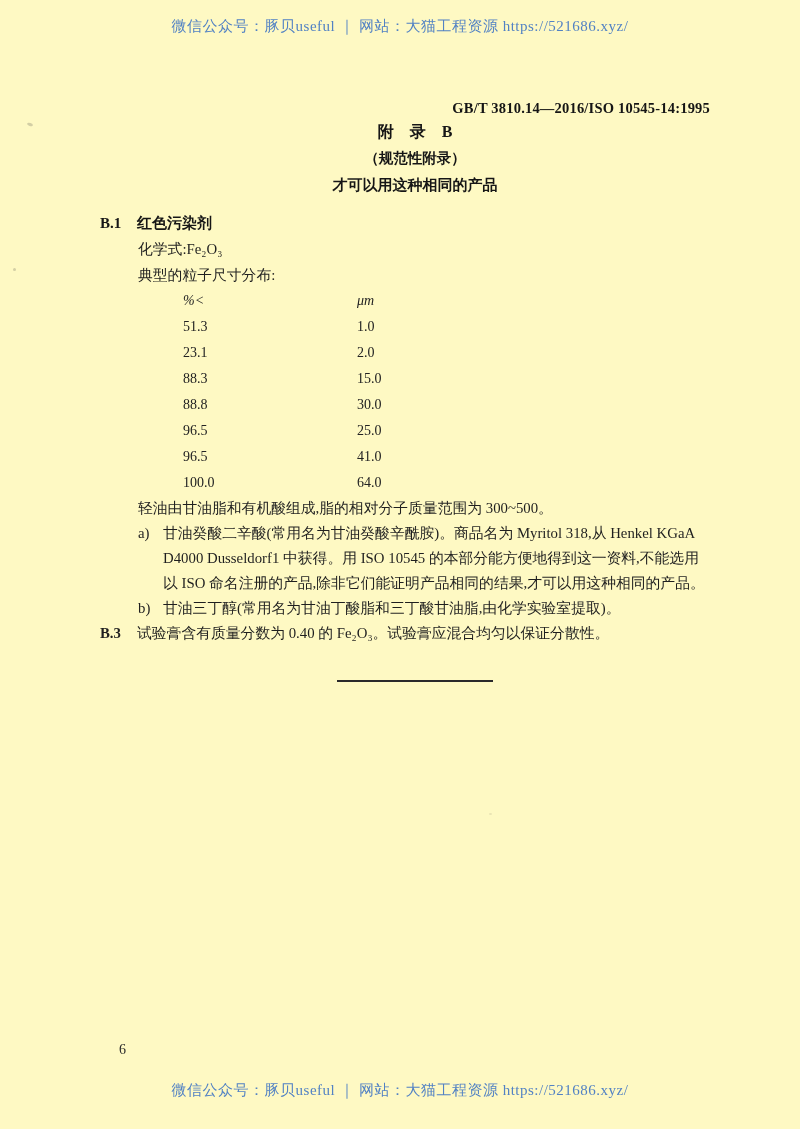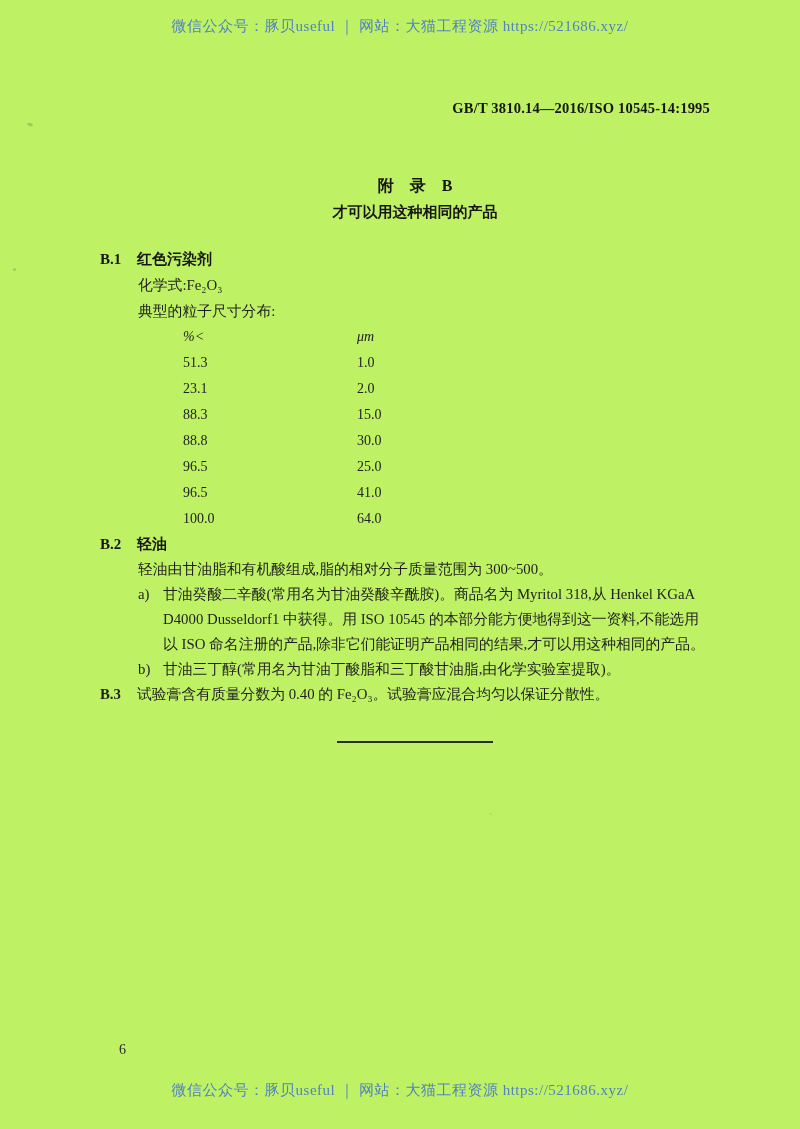--- a/index.html
+++ b/index.html
@@ -4,21 +4,21 @@
 <style>
   html, body { margin: 0; padding: 0; }
   body {
     font-family: "Liberation Serif", "DejaVu Serif", serif;
     background: #ffffff;
   }
   .page {
     position: relative;
     width: 800px;
     height: 1129px;
-    background: #bef264;
+    background: #fef9c3;
     overflow: hidden;
     color: #1f1f1f;
   }
 
   
   .watermark {
     position: absolute;
     left: 0; right: 0;
     text-align: center;
     font-size: 15px;
@@ -39,32 +39,31 @@
   .doc-header {
     font-weight: bold;
     font-size: 14.5px;
     line-height: 20px;
     color: #151515;
     letter-spacing: 0.2px;
     text-align: right;
   }
 
   .title-block {
-    margin-top: 54px;
     text-align: center;
     position: relative;
     left: 10px;
     font-weight: bold;
     color: #161616;
   }
   .title-block .app-title   { font-size: 16px;   line-height: 27px; }
   .title-block .app-subtitle{ font-size: 14.5px; line-height: 27px; }
   .title-block .app-heading { font-size: 15px;   line-height: 27px; }
 
-  .sec-b1 { margin-top: 20px; font-size: 14.8px; line-height: 26px; }
+  .sec-b1 { margin-top: 11px; font-size: 14.8px; line-height: 26px; }
   .sec-b2 { font-size: 14.8px; line-height: 25px; }
 
   .sec-heading { font-weight: bold; color: #161616; font-size: 15px; }
   .sec-num { display: inline-block; width: 37px; font-weight: bold; }
   .body-para { padding-left: 38px; }
 
   
   .ptable {
     border-collapse: collapse;
     margin-left: 83px;
@@ -126,20 +125,21 @@
   <div class="speck s1"></div>
   <div class="speck s2"></div>
   <div class="speck s3"></div>
 
   <div class="content">
 
     <div class="doc-header">GB/T 3810.14—2016/ISO 10545-14:1995</div>
 
     <div class="title-block">
       <div class="app-title">附　录　B</div>
+      <div class="app-subtitle">（规范性附录）</div>
       <div class="app-heading">才可以用这种相同的产品</div>
     </div>
 
     <div class="sec-b1">
       <div class="sec-heading">
         <span class="sec-num">B.1</span><span>红色污染剂</span>
       </div>
       <div class="body-para">化学式:Fe₂O₃</div>
       <div class="body-para">典型的粒子尺寸分布:</div>
 
@@ -177,23 +177,20 @@
             </tr>
           <tr>
               <td class="c1">100.0</td>
               <td>64.0</td>
             </tr>
         </tbody>
       </table>
     </div>
 
     <div class="sec-b2">
-      <div class="sec-heading">
-        <span class="sec-num">B.2</span><span>轻油</span>
-      </div>
       <div class="body-para">轻油由甘油脂和有机酸组成,脂的相对分子质量范围为 300~500。</div>
 
       <div class="list-item">
         <span class="marker">a)</span>
         <span>甘油癸酸二辛酸(常用名为甘油癸酸辛酰胺)。商品名为 Myritol 318,从 Henkel KGaA D4000 Dusseldorf1 中获得。用 ISO 10545 的本部分能方便地得到这一资料,不能选用以 ISO 命名注册的产品,除非它们能证明产品相同的结果,才可以用这种相同的产品。</span>
       </div>
       <div class="list-item">
         <span class="marker">b)</span>
         <span>甘油三丁醇(常用名为甘油丁酸脂和三丁酸甘油脂,由化学实验室提取)。</span>
       </div>

